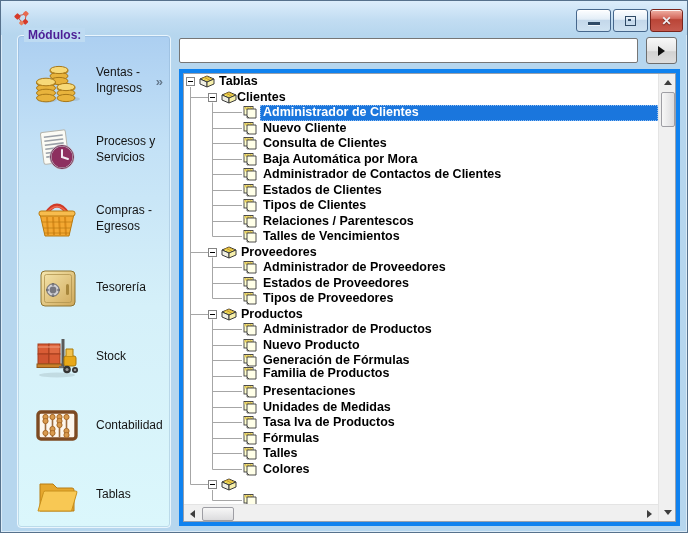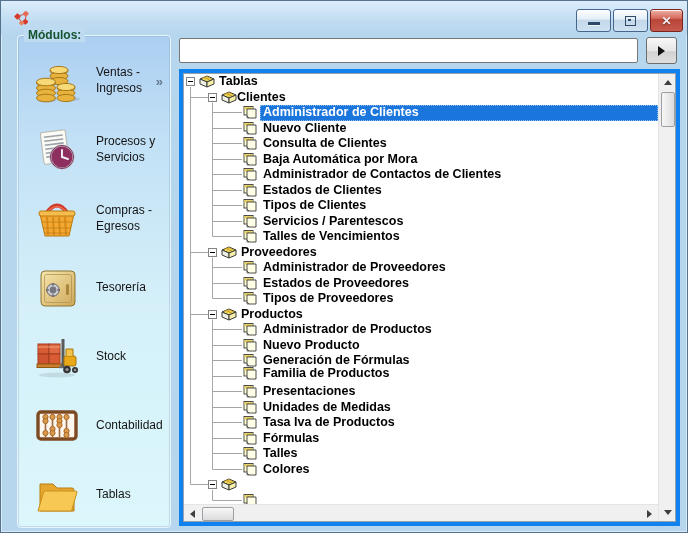--- a/index.html
+++ b/index.html
@@ -24,21 +24,21 @@
   .glyph-min{width:12px;height:3px;background:#2f4a66;margin-top:6px;border-bottom:1px solid #eef5fb;}
   .glyph-max{width:9px;height:8px;border:1px solid #2f4a66;position:relative;background:transparent;}
   .glyph-max:after{content:"";position:absolute;left:2px;top:2px;width:3px;height:2px;background:#2f4a66;}
   .glyph-x{color:#efeff3;font-weight:bold;font-size:12px;line-height:1;text-shadow:0 1px 1px rgba(60,10,5,.6);}
   
   #sidebar-group{position:absolute;left:16px;top:34px;width:154px;height:493px;
     border:1px solid #e9f5fd;border-radius:4px;box-sizing:border-box;
     box-shadow:inset 0 0 0 1px rgba(130,165,200,.35);
     background:linear-gradient(180deg,#accff1 0%,#c3e1f6 22%,#d5f0f9 55%,#dbf7fc 100%);}
   #modulos-label{position:absolute;left:6px;top:-8px;padding:0 4px;background:#bedbf2;
-    font-size:12px;font-weight:bold;color:#14532d;}
+    font-size:12px;font-weight:bold;color:#4c1d95;}
   #side-items{position:absolute;left:0;top:0;width:100%;padding-top:10px;}
   .side-item{height:69px;display:flex;align-items:center;padding-left:13px;position:relative;cursor:pointer;}
   .side-icon{width:52px;height:52px;flex:none;display:flex;align-items:center;justify-content:center;}
   .side-label{margin-left:13px;width:78px;font-size:12px;line-height:1.3;color:#141414;}
   .side-arrow{position:absolute;right:7px;top:50%;transform:translateY(-50%);
     color:#64788c;font-weight:bold;font-size:13px;}
   
   #search-input{position:absolute;left:178px;top:37px;width:459px;height:25px;box-sizing:border-box;
     border:1px solid #767676;border-radius:2px;background:#fff;font-size:13px;padding:0 6px;outline:none;
     font-family:"Liberation Sans",sans-serif;}
@@ -407,21 +407,21 @@
             <span class="row-label" style="left: 76px;">Tipos de Clientes</span>
           </div>
           <div class="tree-row" style="top: 139.5px;">
             <span class="node-icon" style="left: 59px;"><svg viewBox="0 0 14 13" width="14" height="13">
 <rect x="1" y="0.5" width="9" height="8.5" fill="#ffffcf" stroke="#3a3a3a" stroke-width="0.9"></rect>
 <rect x="1.5" y="1" width="8" height="2.6" fill="#f2df7a"></rect>
 <path d="M2,1.4 l2,1.8 M4.5,1.4 l2,1.8 M7,1.4 l2,1.8" stroke="#c8a828" stroke-width="0.8"></path>
 <polygon points="4,3 13,3 13,12 6,12 4,10" fill="#ffffe8" stroke="#3a3a3a" stroke-width="0.9"></polygon>
 <polygon points="4,10 6,12 4,12" fill="#d8d8c0" stroke="#3a3a3a" stroke-width="0.7"></polygon>
               </svg></span>
-            <span class="row-label" style="left: 76px;">Servicios / Parentescos</span>
+            <span class="row-label" style="left: 76px;">Relaciones / Parentescos</span>
           </div>
           <div class="tree-row" style="top: 155px;">
             <span class="node-icon" style="left: 59px;"><svg viewBox="0 0 14 13" width="14" height="13">
 <rect x="1" y="0.5" width="9" height="8.5" fill="#ffffcf" stroke="#3a3a3a" stroke-width="0.9"></rect>
 <rect x="1.5" y="1" width="8" height="2.6" fill="#f2df7a"></rect>
 <path d="M2,1.4 l2,1.8 M4.5,1.4 l2,1.8 M7,1.4 l2,1.8" stroke="#c8a828" stroke-width="0.8"></path>
 <polygon points="4,3 13,3 13,12 6,12 4,10" fill="#ffffe8" stroke="#3a3a3a" stroke-width="0.9"></polygon>
 <polygon points="4,10 6,12 4,12" fill="#d8d8c0" stroke="#3a3a3a" stroke-width="0.7"></polygon>
               </svg></span>
             <span class="row-label" style="left: 76px;">Talles de Vencimientos</span>

